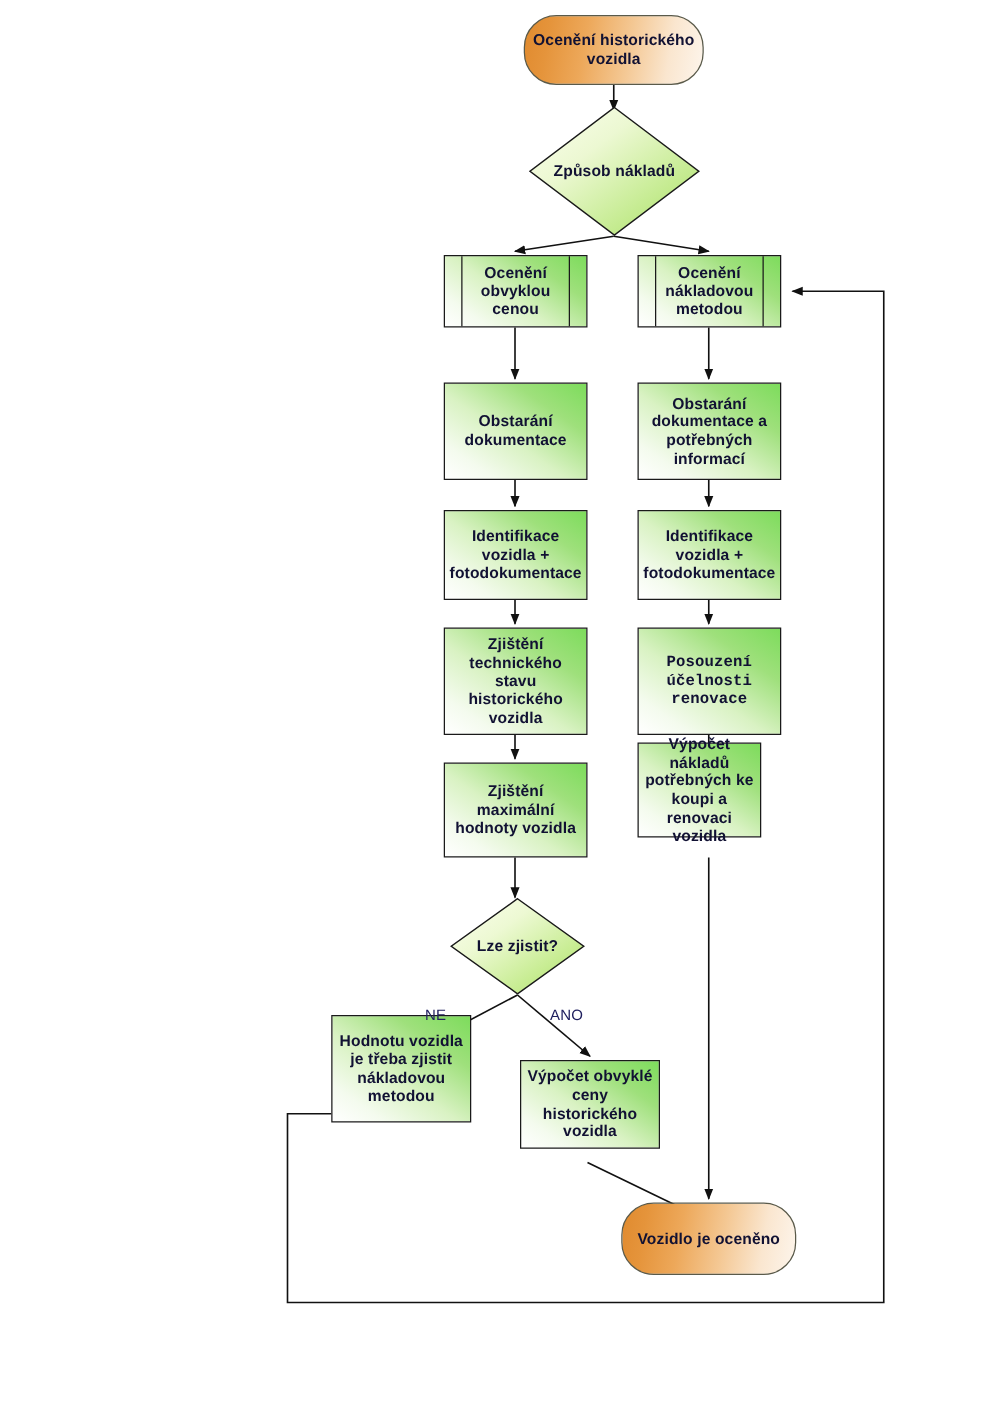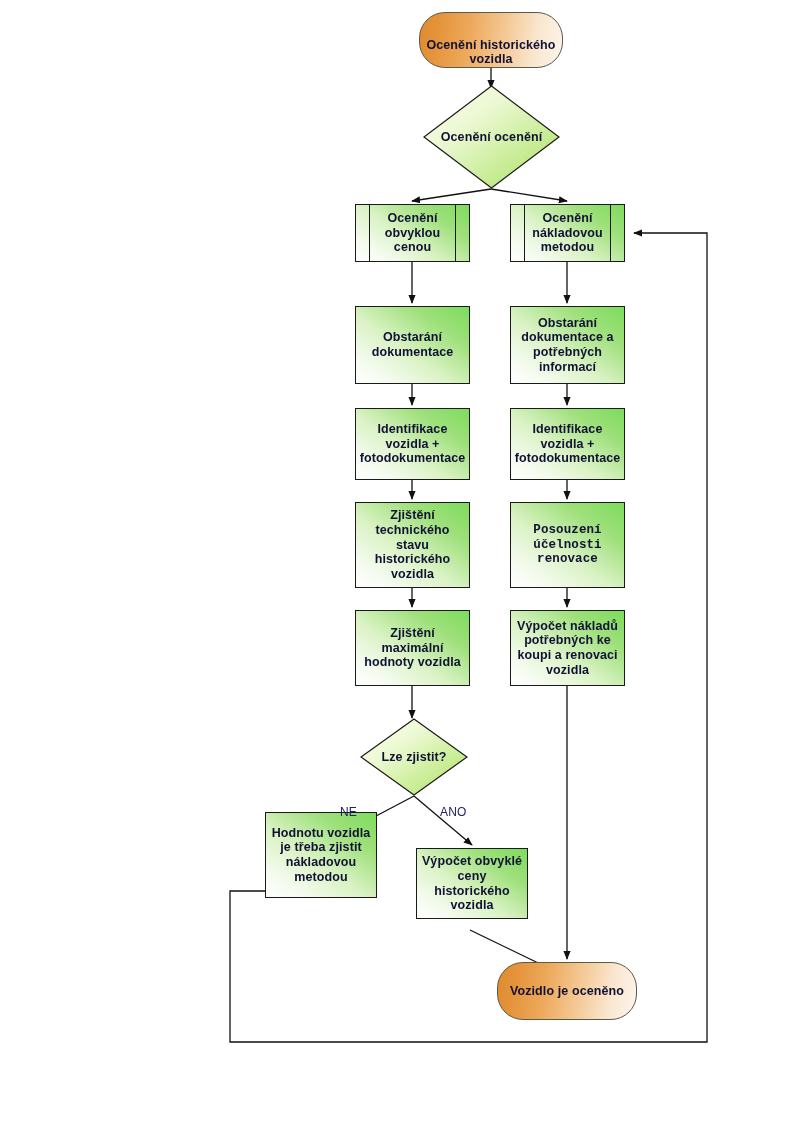--- a/index.html
+++ b/index.html
@@ -157,38 +157,38 @@
       <path d="M 414 796 L 472 845"></path>
 
       <path d="M 470 930 L 565 976"></path>
     </g>
 
     <g stroke="#111111" stroke-width="1.3" fill="none">
       <path d="M 265 891 L 230 891 L 230 1042 L 707 1042 L 707 233 L 634 233" marker-end="url(#arrow)"></path>
     </g>
   </svg>
 
-  <div class="node terminator" style="left:419px; top:12px; width:144px; height:56px;align-items:flex-end;">
+  <div class="node terminator" style="left:419px; top:12px; width:144px; height:56px;">
     <span class="lbl">Ocenění historického
 vozidla</span>
   </div>
 
   <div class="node decision" style="left:423px; top:85px; width:137px; height:104px;">
     <svg class="dshape" viewBox="0 0 137 104" preserveAspectRatio="none">
       <defs>
         <linearGradient id="gDia1" x1="0" y1="0" x2="1" y2="1">
           <stop offset="0%" stop-color="#fdfff0"></stop>
           <stop offset="35%" stop-color="#ecf8d2"></stop>
           <stop offset="70%" stop-color="#c7ec94"></stop>
           <stop offset="100%" stop-color="#a8de63"></stop>
         </linearGradient>
       </defs>
       <polygon points="68.5,1 136,52 68.5,103 1,52" fill="url(#gDia1)" stroke="#1a1a1a" stroke-width="1.2"></polygon>
     </svg>
-    <span class="lbl">Ocenění ocenění</span>
+    <span class="lbl">Způsob nákladů</span>
   </div>
 
   <div class="node predef" style="left:355px; top:204px; width:115px; height:58px;">
     <span class="bar l"></span>
     <span class="bar r"></span>
     <span class="lbl">Ocenění
 obvyklou
 cenou</span>
   </div>
 
@@ -237,21 +237,21 @@
 vozidla +
 fotodokumentace</span>
   </div>
 
   <div class="node process" style="left:510px; top:502px; width:115px; height:86px;font-family:Liberation Mono, monospace;">
     <span class="lbl">Posouzení
 účelnosti
 renovace</span>
   </div>
 
-  <div class="node process" style="left:510px; top:610px; width:115px; height:76px;">
+  <div class="node process" style="left:510px; top:594px; width:99px; height:76px;">
     <span class="lbl">Výpočet nákladů
 potřebných ke
 koupi a renovaci
 vozidla</span>
   </div>
 
   <div class="node decision" style="left:360px; top:718px; width:108px; height:78px;">
     <svg class="dshape" viewBox="0 0 108 78" preserveAspectRatio="none">
       <defs>
         <linearGradient id="gDia2" x1="0" y1="0" x2="1" y2="1">

